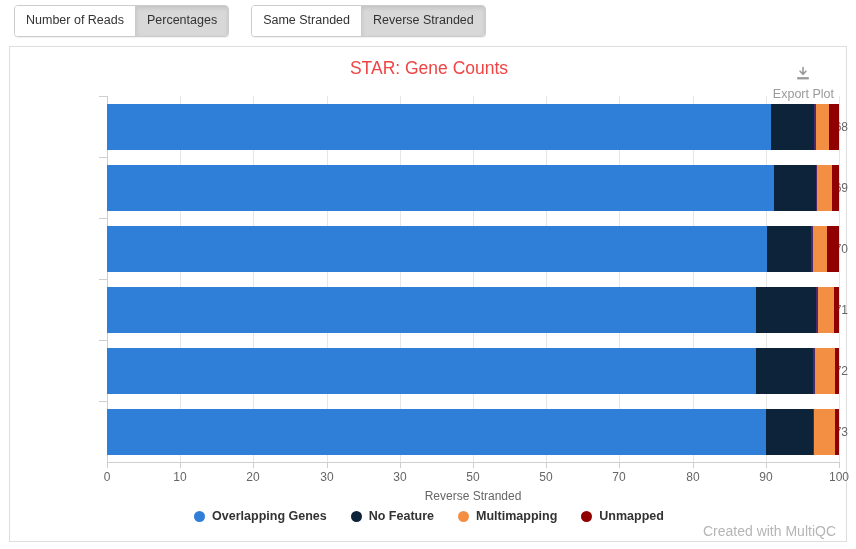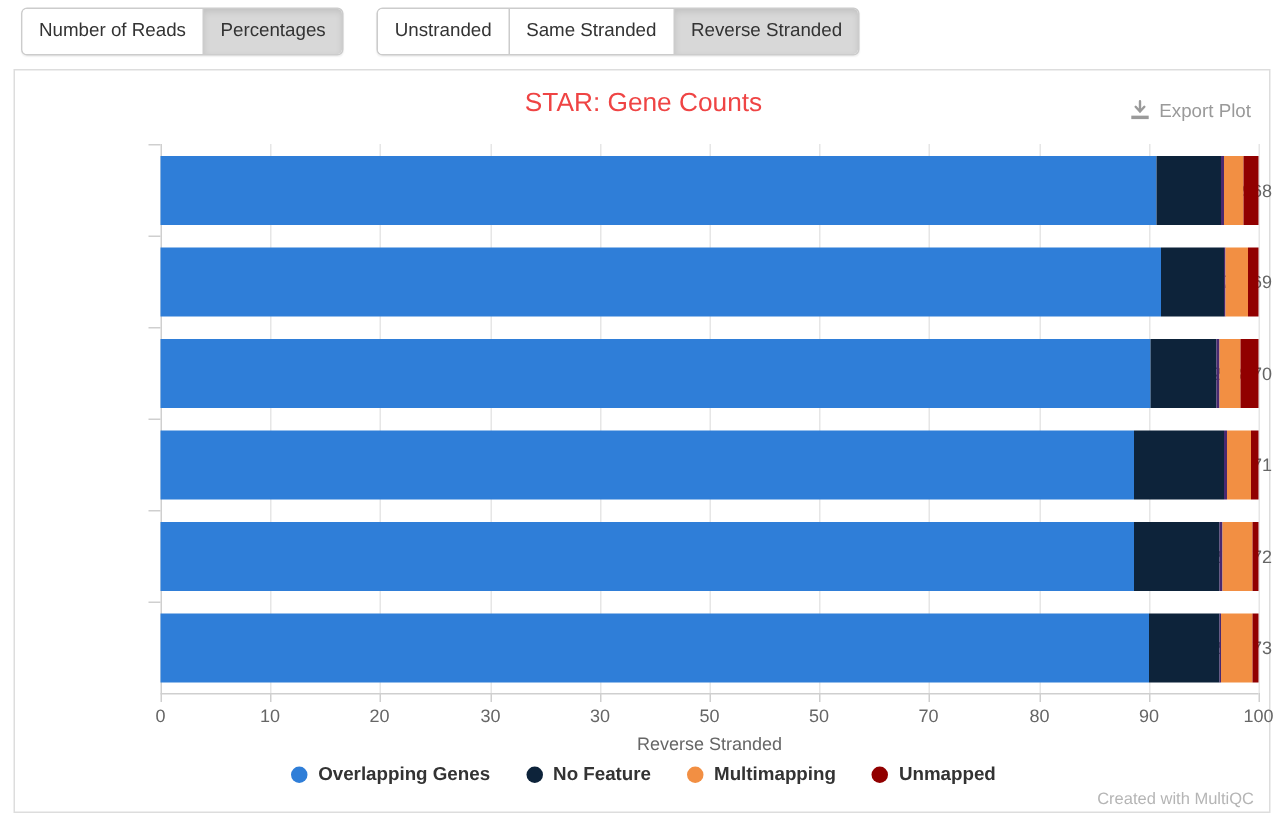--- a/index.html
+++ b/index.html
@@ -68,20 +68,21 @@
   #export-plot {
     position: absolute;
     right: 12px; top: 19px;
     display: flex;
     align-items: center;
     gap: 5px;
     color: #9a9a9a;
     font-size: 12.5px;
     cursor: pointer;
     user-select: none;
+    flex-direction: column;
   }
   #export-plot svg { display: block; }
 
   
   
   #plot {
     position: absolute;
     left: 0; top: 0;
     width: 838px; height: 496px;
   }
@@ -183,35 +184,34 @@
   }
   .legend-dot {
     width: 11px; height: 11px;
     border-radius: 50%;
     flex: 0 0 auto;
   }
   #footer-credit {
     position: absolute;
     right: 10px;
     bottom: 2px;
-    font-size: 11px;
+    font-size: 14px;
     color: #b5b5b5;
     text-align: center;
   }
 </style>
 </head>
 <body>
 
 <div id="toolbar">
   <div class="btn-group">
       <button class="tbtn">Number of Reads</button>
       <button class="tbtn active">Percentages</button>
     </div>
   <div class="btn-group">
-      <button class="tbtn">Unstranded</button>
       <button class="tbtn">Same Stranded</button>
       <button class="tbtn active">Reverse Stranded</button>
     </div>
 </div>
 
 <div id="card">
 
   <div id="chart-title">STAR: Gene Counts</div>
 
   <div id="export-plot">

